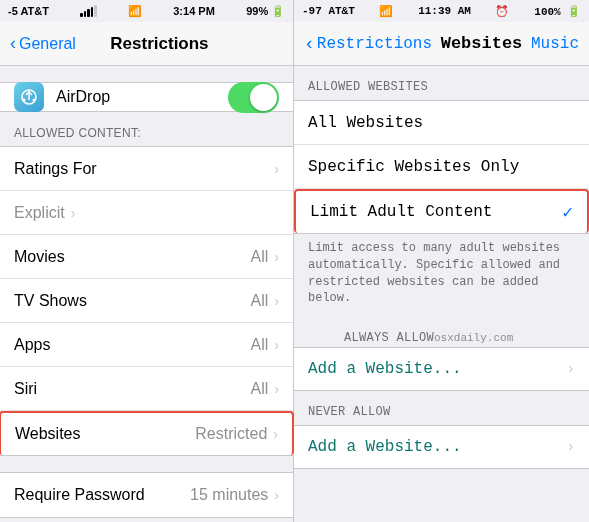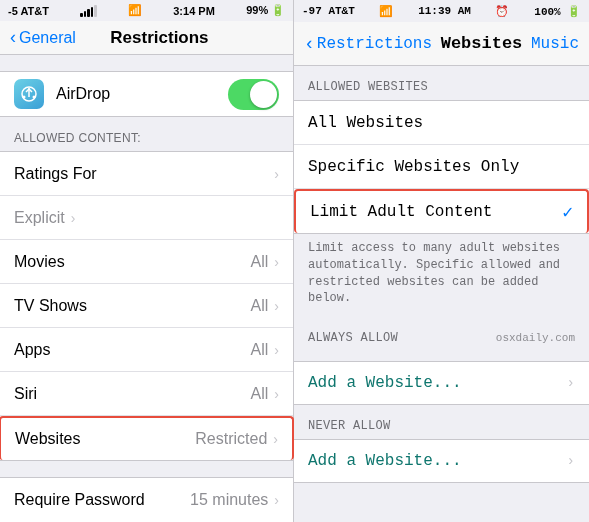--- a/index.html
+++ b/index.html
@@ -66,21 +66,21 @@
       background: #fff;
       border-top: 1px solid #c8c7cc;
       border-bottom: 1px solid #c8c7cc;
       margin-top: 16px;
       padding: 0 14px;
     }
 
     .airdrop-row {
       display: flex;
       align-items: center;
-      height: 44px;
+      height: 28px;
       gap: 12px;
     }
 
     .airdrop-icon {
       width: 30px;
       height: 30px;
       background: linear-gradient(145deg, #6bd0e6, #3a9fd6);
       border-radius: 7px;
       display: flex;
       align-items: center;
@@ -263,22 +263,23 @@
     .description-text {
       font-size: 12px;
       color: #6d6d72;
       padding: 6px 14px 10px;
       line-height: 1.4;
     }
 
     .right-section-header-with-note {
       display: flex;
       align-items: baseline;
-      justify-content: space-between;
-      padding: 14px 14px 16px;
+      justify-content: flex-start;
+      padding: 14px 14px 2px;
+      margin-left: 36px;
     }
 
     .osxdaily-note {
       font-size: 11px;
       color: #8e8e93;
     }
 
     .add-website-row {
       display: flex;
       align-items: center;

